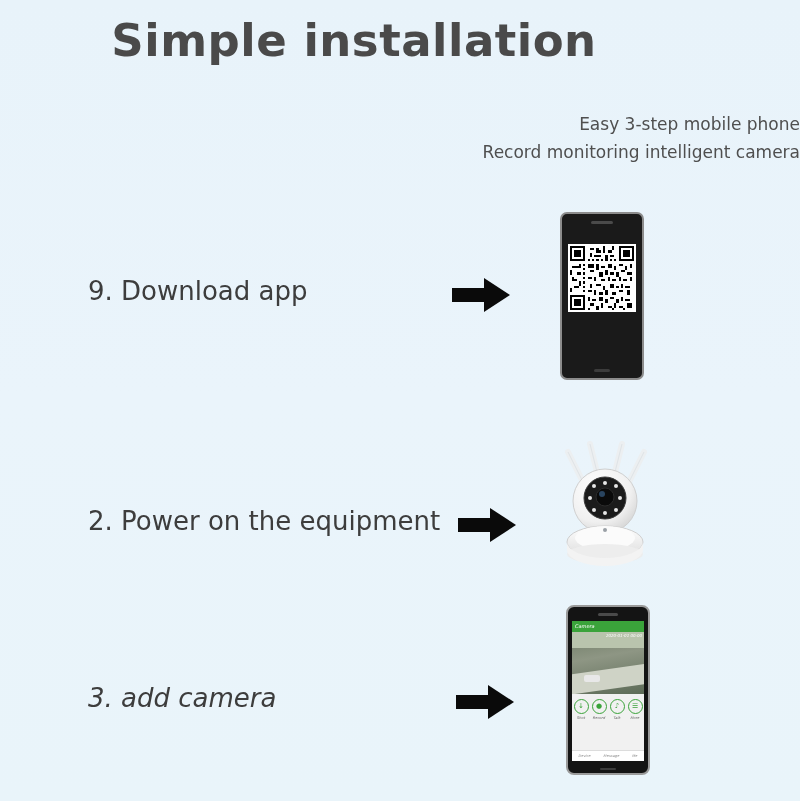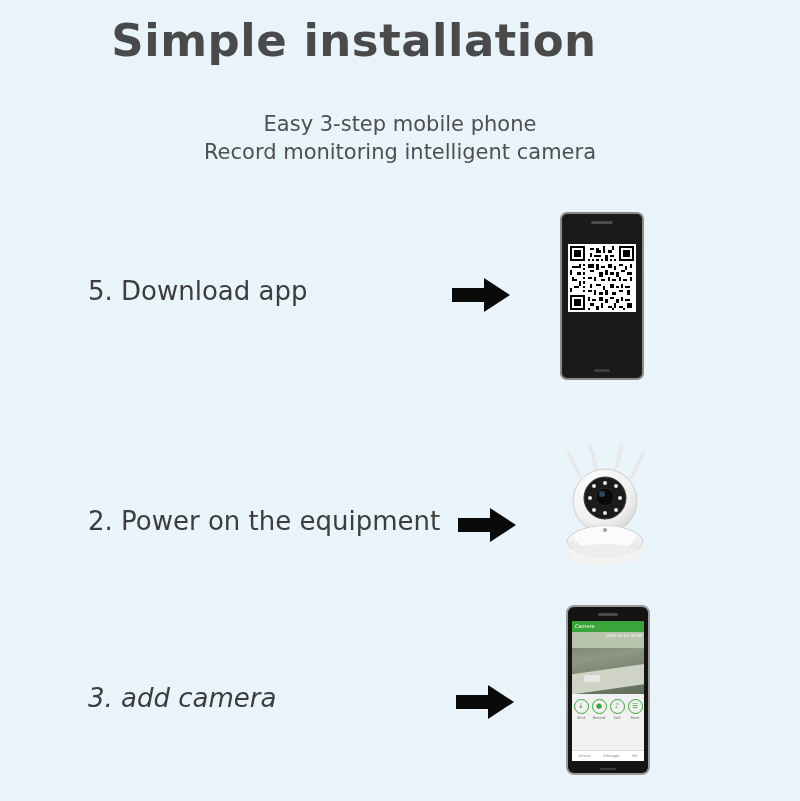--- a/index.html
+++ b/index.html
@@ -29,23 +29,23 @@
     font-size: 45px;
     font-weight: bold;
     color: #4a4a4a;
     letter-spacing: 0.5px;
   }
   .subtitle {
     position: absolute;
     top: 110px;
     left: 0;
     width: 800px;
-    text-align: center;
+    text-align: right;
     color: #4f4f4f;
-    font-size: 21px;
+    font-size: 17px;
     line-height: 28px;
   }
   .subtitle .line2 { display: block; }
 
   .step {
     position: absolute;
     left: 0;
     width: 800px;
     height: 190px;
   }
@@ -281,21 +281,21 @@
 <div class="page">
 
   <div class="title">Simple installation</div>
 
   <div class="subtitle">
     <span>Easy 3-step mobile phone</span>
     <span class="line2">Record monitoring intelligent camera</span>
   </div>
 
   <div class="step step-1">
-    <div class="step-label">5. Download app</div>
+    <div class="step-label">9. Download app</div>
 
     <div class="arrow arrow-1">
       <div class="shaft"></div>
       <div class="head"></div>
     </div>
 
     <div class="phone-qr">
       <div class="speaker"></div>
       <div class="qr-wrap">
         <svg width="64" height="64" viewBox="0 0 29 29" shape-rendering="crispEdges">

